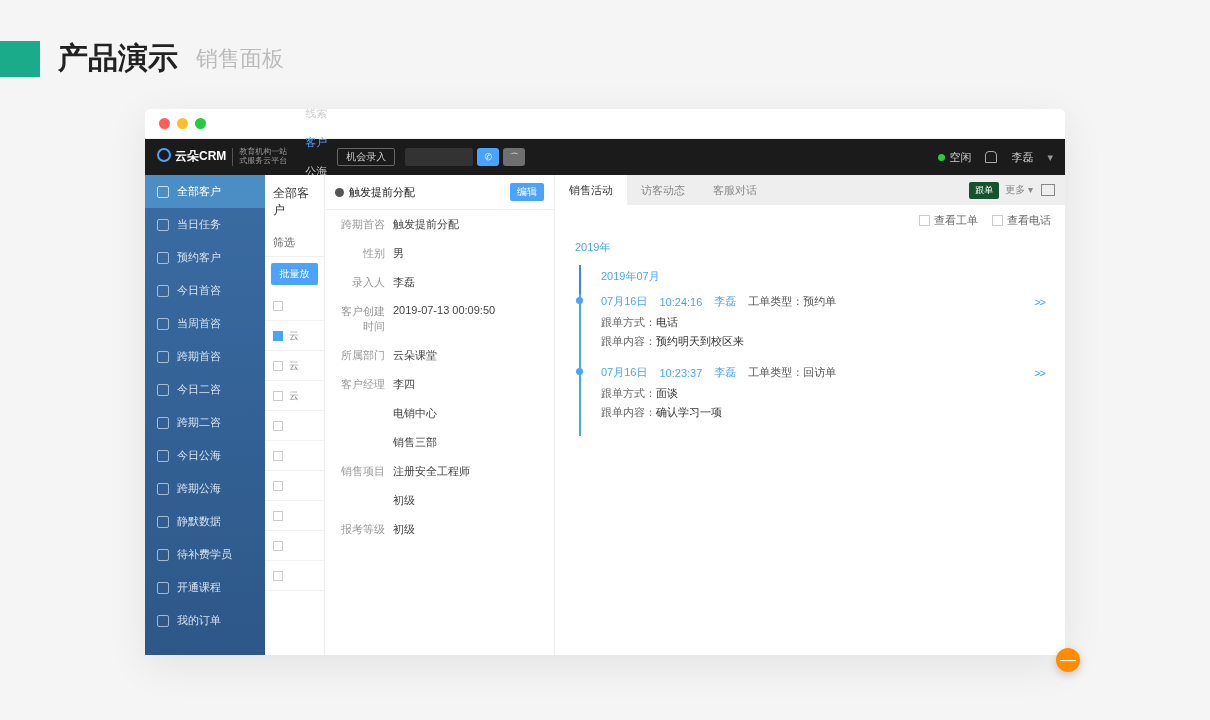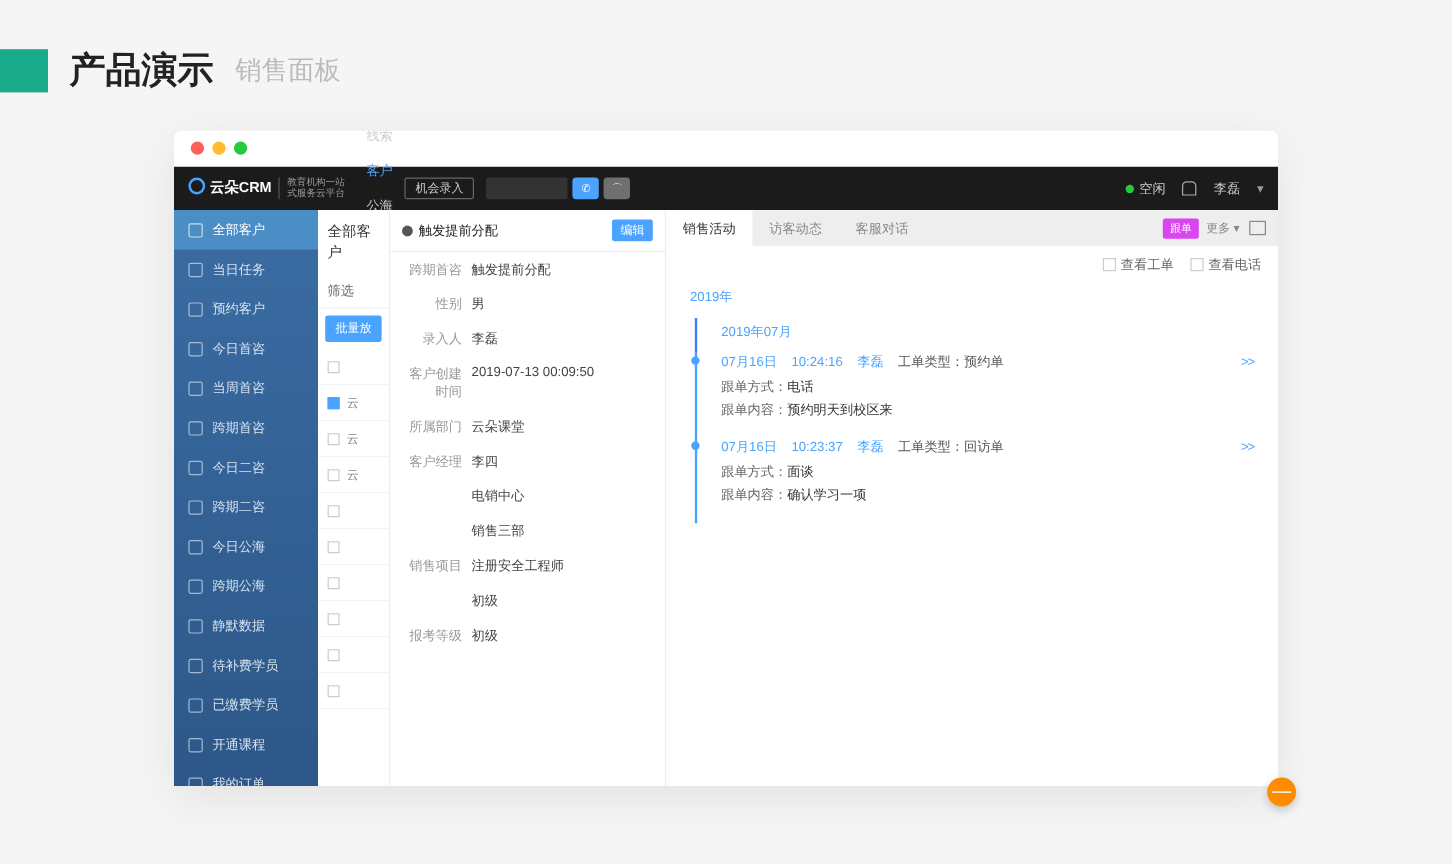--- a/index.html
+++ b/index.html
@@ -59,21 +59,21 @@
     .detail-row { display: flex; padding: 7px 10px; }
     .detail-label { width: 58px; text-align: right; color: #999; padding-right: 8px; flex-shrink: 0; }
     .detail-value { color: #444; flex: 1; }
     .phone-icon { color: #27c93f; margin-left: 10px; font-size: 13px; }
     
     .activity-panel { flex: 1; background: #fff; font-size: 11px; color: #444; display: flex; flex-direction: column; }
     .act-tabs { display: flex; align-items: center; background: #eee; height: 30px; }
     .act-tab { padding: 0 14px; height: 100%; display: flex; align-items: center; color: #888; cursor: pointer; font-size: 11px; }
     .act-tab.active { background: #fff; color: #333; }
     .act-tab-spacer { flex: 1; }
-    .act-tag { background: #d946ef; color: #fff; padding: 2px 6px; border-radius: 2px; font-size: 9px; margin-right: 6px; }
+    .act-tag { background: #14532d; color: #fff; padding: 2px 6px; border-radius: 2px; font-size: 9px; margin-right: 6px; }
     .act-more { color: #888; font-size: 10px; cursor: pointer; margin-right: 8px; }
     .win-icon { width: 14px; height: 12px; border: 1px solid #888; margin-right: 10px; }
     
     .act-toolbar { display: flex; justify-content: flex-end; align-items: center; padding: 8px 14px; gap: 14px; color: #666; }
     .chk2 { width: 11px; height: 11px; border: 1px solid #ccc; display: inline-block; margin-right: 4px; vertical-align: -2px; }
     
     .timeline { padding: 0 20px 10px 20px; overflow-y: auto; }
     .tl-year { color: #4aa3ff; font-size: 11px; padding: 4px 0 10px 0; }
     .tl-month { color: #4aa3ff; font-size: 11px; padding: 4px 0 10px 20px; border-left: 2px solid #3b82f6; margin-left: 4px;}
     .tl-item { border-left: 2px solid #4aa3ff; margin-left: 4px; padding: 0 0 14px 20px; position: relative; }
@@ -187,24 +187,20 @@
           <span class="side-icon"></span>
           <span>跨期公海</span>
         </div>
         <div class="side-item">
           <span class="side-icon"></span>
           <span>静默数据</span>
         </div>
         <div class="side-item">
           <span class="side-icon"></span>
           <span>待补费学员</span>
-        </div>
-        <div class="side-item">
-          <span class="side-icon"></span>
-          <span>已缴费学员</span>
         </div>
         <div class="side-item">
           <span class="side-icon"></span>
           <span>开通课程</span>
         </div>
         <div class="side-item">
           <span class="side-icon"></span>
           <span>我的订单</span>
         </div>
       </div>

